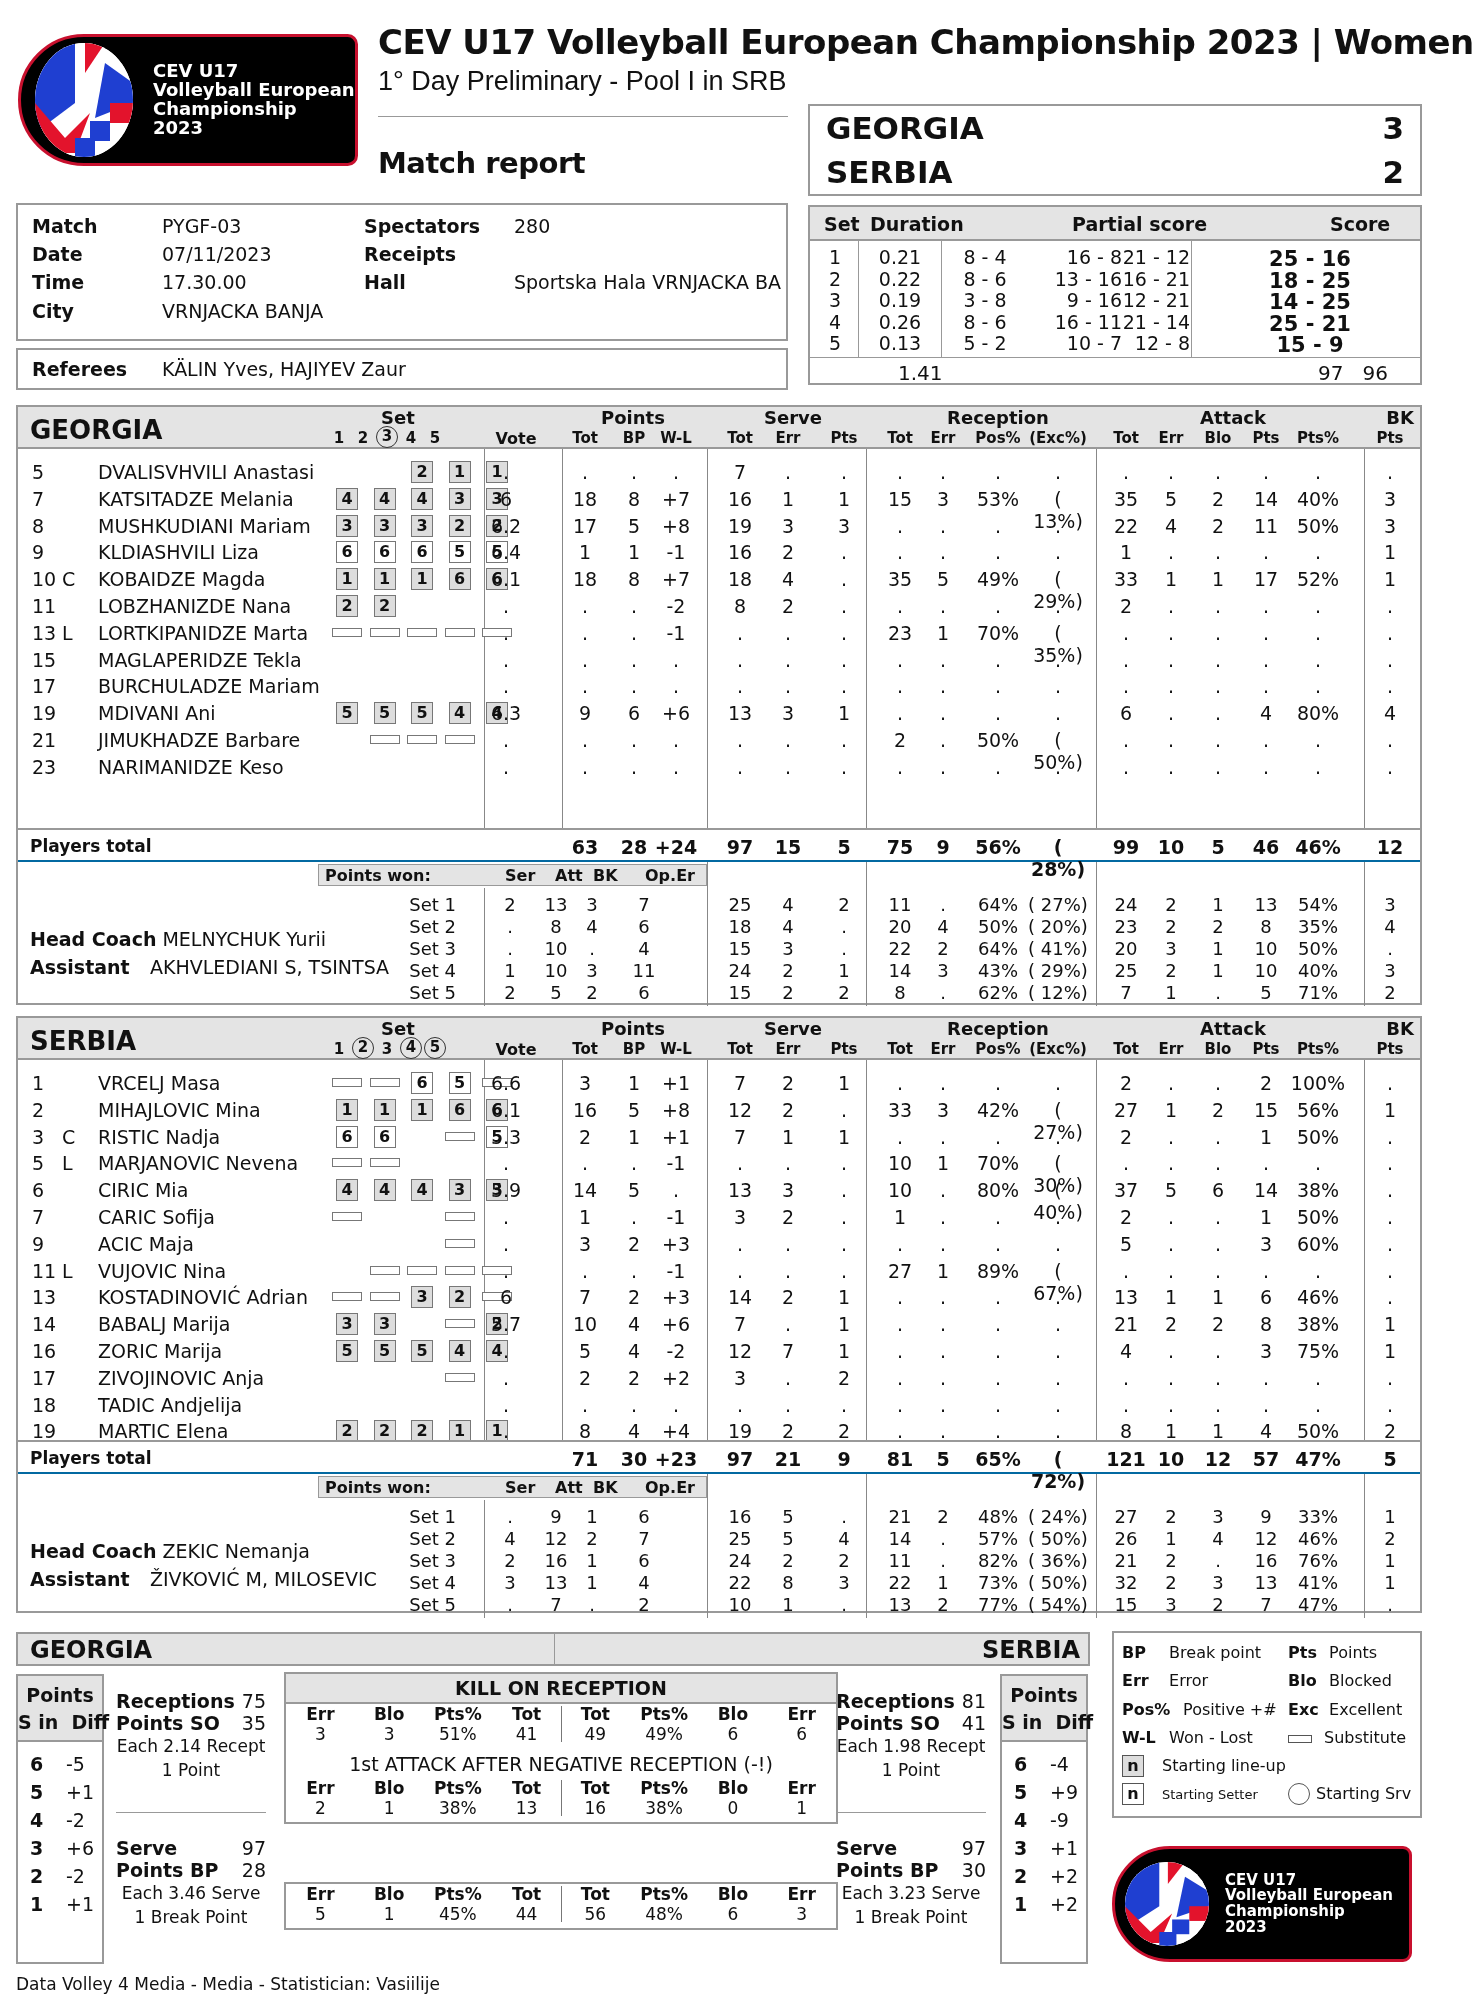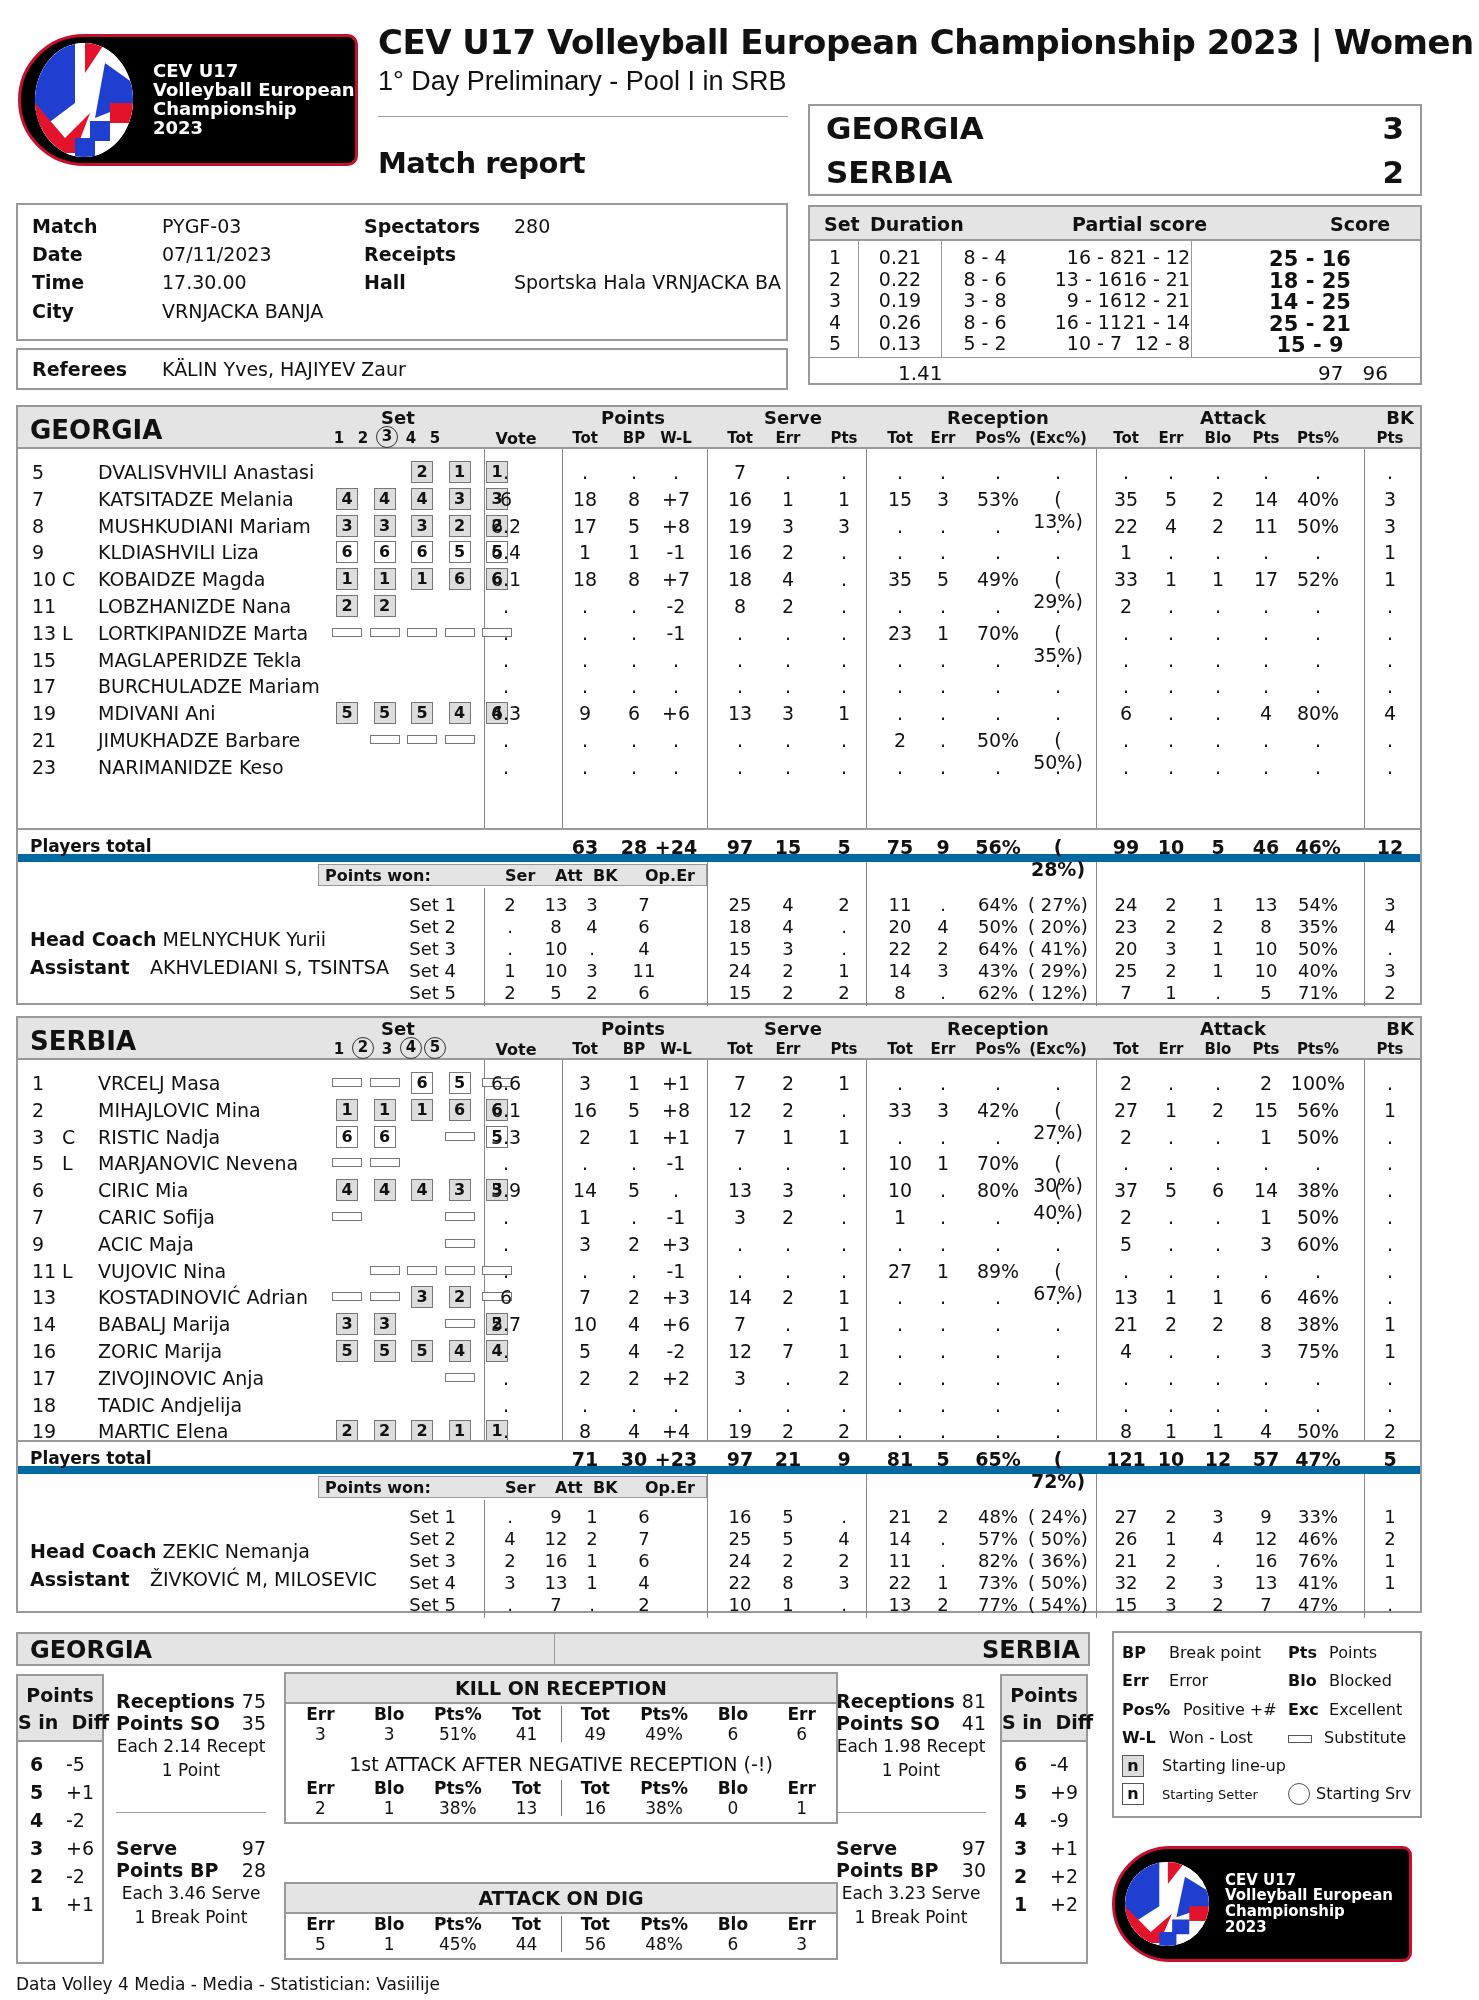--- a/index.html
+++ b/index.html
@@ -33,21 +33,21 @@
 .prow{position:absolute;left:0;height:27px;font-size:19px;width:100%}
 .prow span{position:absolute;top:2px;text-align:center}
 .prow .num{left:14px;text-align:left}
 .prow .role{left:44px;text-align:left}
 .prow .name{left:64px;text-align:left;white-space:nowrap}
 .cell{position:absolute;top:2px;width:22px;height:22px;border:1.5px solid #777;font-size:16px;font-weight:bold;text-align:center;line-height:19px}
 .cell.st{background:#ddd}
 .cell.se{background:#fff}
 .cell.sub{height:9px;top:8px;border:1.5px solid #777;background:#fff}
 .vline{position:absolute;width:1px;background:#888}
-.totrow{position:absolute;left:0;width:100%;height:34px;border-top:2px solid #999;border-bottom:8px solid #0369a1;font-size:19px;font-weight:bold}
+.totrow{position:absolute;left:0;width:100%;height:34px;border-top:2px solid #999;border-bottom:2px solid #0369a1;font-size:19px;font-weight:bold}
 .totrow span{position:absolute;top:6px;text-align:center}
 .pw{position:absolute;background:#e4e4e4;border:1.5px solid #999;height:22px;font-size:16px;font-weight:bold}
 .pw span{position:absolute;top:1px}
 .srow{position:absolute;left:0;width:100%;height:21px;font-size:18px;line-height:21px}
 .srow span{position:absolute;text-align:center}
 .coach{position:absolute;font-size:19px;white-space:nowrap}
 .coach b{display:inline-block;width:120px}
 .bot-hdr{position:absolute;left:16px;top:1632px;width:1074px;height:34px;background:#e4e4e4;border:2px solid #999;font-size:24px;font-weight:bold}
 .ptsbox{position:absolute;width:88px;height:290px;border:2px solid #999}
 .ptsbox .h{background:#e4e4e4;border-bottom:2px solid #999;height:66px;font-weight:bold;font-size:19px;text-align:center;padding-top:6px;line-height:27px}
@@ -1352,21 +1352,20 @@
       <div>1</div>
       <div>38%</div>
       <div>13</div>
       <div>16</div>
       <div>38%</div>
       <div>0</div>
       <div>1</div>
     </div>
 </div>
 <div class="dig">
-  <div class="h">ATTACK ON DIG</div>
   <div class="grid8" id="digH">
       <div class="hh">Err</div>
       <div class="hh">Blo</div>
       <div class="hh">Pts%</div>
       <div class="hh">Tot</div>
       <div class="hh">Tot</div>
       <div class="hh">Pts%</div>
       <div class="hh">Blo</div>
       <div class="hh">Err</div>
       <span style="position:absolute;left:50%;top:2px;width:1px;height:36px;background:#777;"></span>

